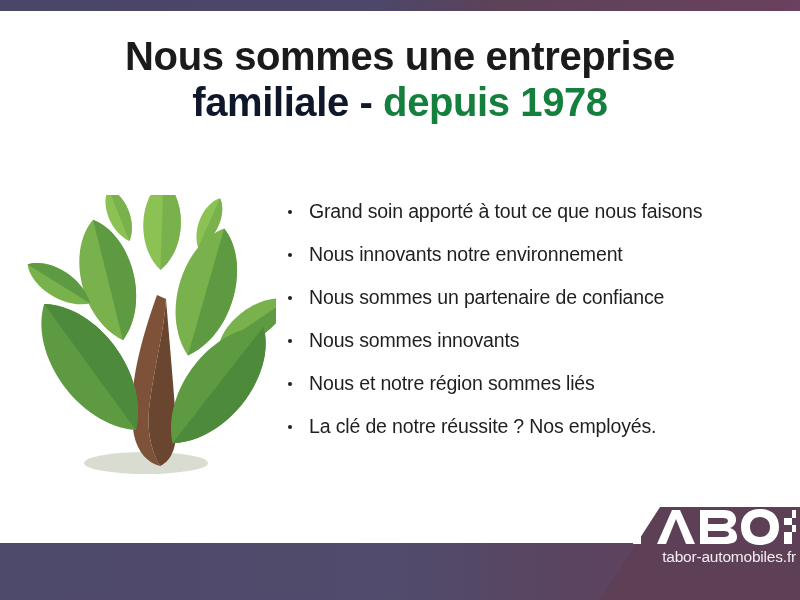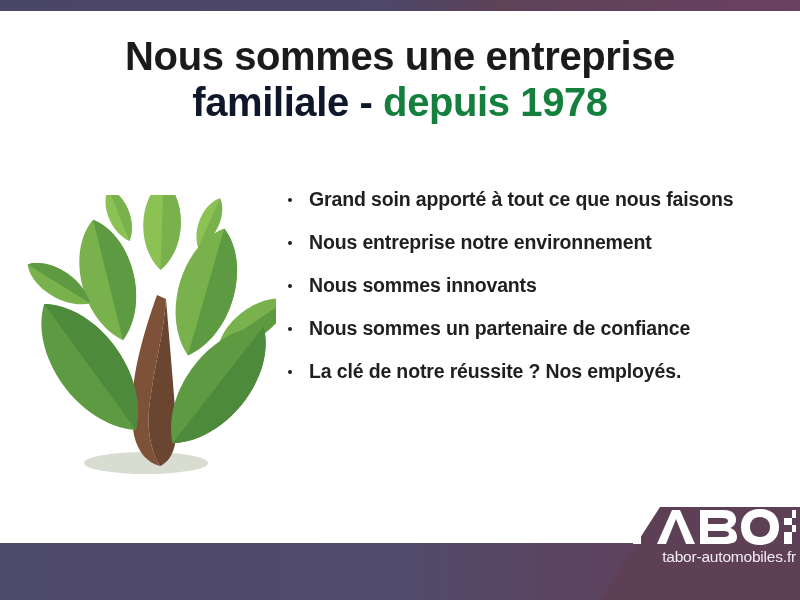--- a/index.html
+++ b/index.html
@@ -42,26 +42,25 @@
     color: #1b1b1b;
   }
   .title-line { display: block; white-space: nowrap; }
   .title-accent { color: #15803d; }
   .title-dash { color: #0f172a; }
 
   
   .bullets {
     position: absolute;
     left: 285px;
-    top: 178px;
+    top: 190px;
     width: 500px;
     margin: 0;
     padding: 0;
     list-style: none;
-    font-weight: bold;
   }
   .bullet-row {
     position: relative;
     height: 43px;
     display: flex;
     align-items: center;
     padding-left: 24px;
     font-size: 19.5px;
     color: #1f1f1f;
     letter-spacing: -0.15px;
@@ -207,27 +206,30 @@
         <path d="M0,-74 C40,-44 42,38 0,74 L0,-74 Z" fill="#4e8a3c"></path>
       </g>
     </svg>
   </div>
 
   <ul class="bullets">
     <li class="bullet-row">
         <span>Grand soin apporté à tout ce que nous faisons</span>
       </li>
     <li class="bullet-row">
-        <span>Nous entreprise notre environnement</span>
+        <span>Nous innovants notre environnement</span>
+      </li>
+    <li class="bullet-row">
+        <span>Nous sommes un partenaire de confiance</span>
       </li>
     <li class="bullet-row">
         <span>Nous sommes innovants</span>
       </li>
     <li class="bullet-row">
-        <span>Nous sommes un partenaire de confiance</span>
+        <span>Nous et notre région sommes liés</span>
       </li>
     <li class="bullet-row">
         <span>La clé de notre réussite ? Nos employés.</span>
       </li>
   </ul>
 
   <div class="footer-bar"></div>
   <div class="logo-panel"></div>
 
   <div class="logo-inner">

